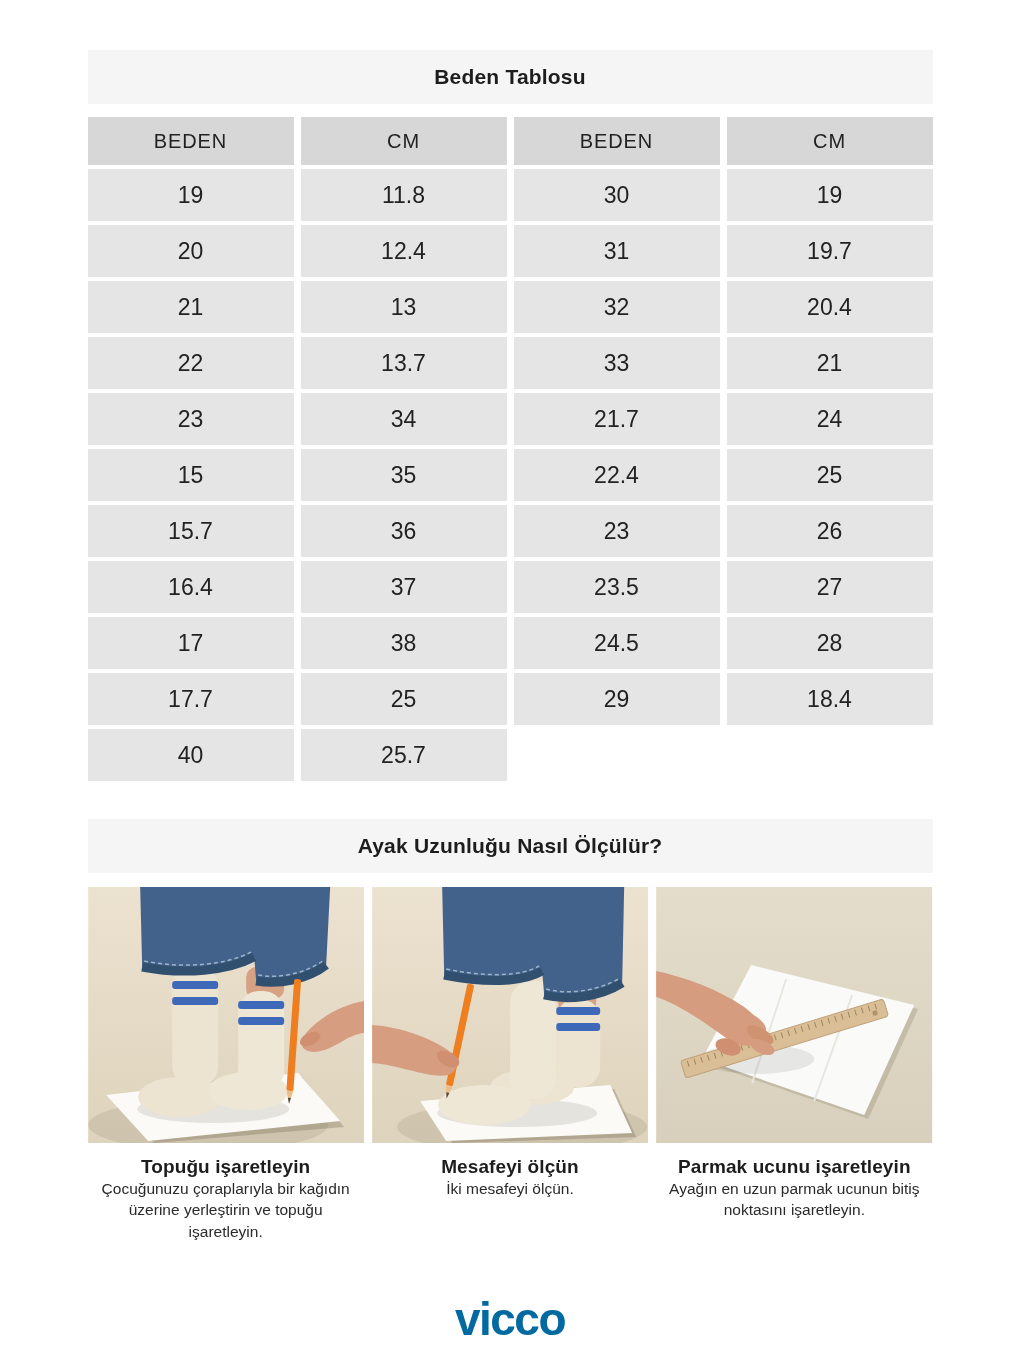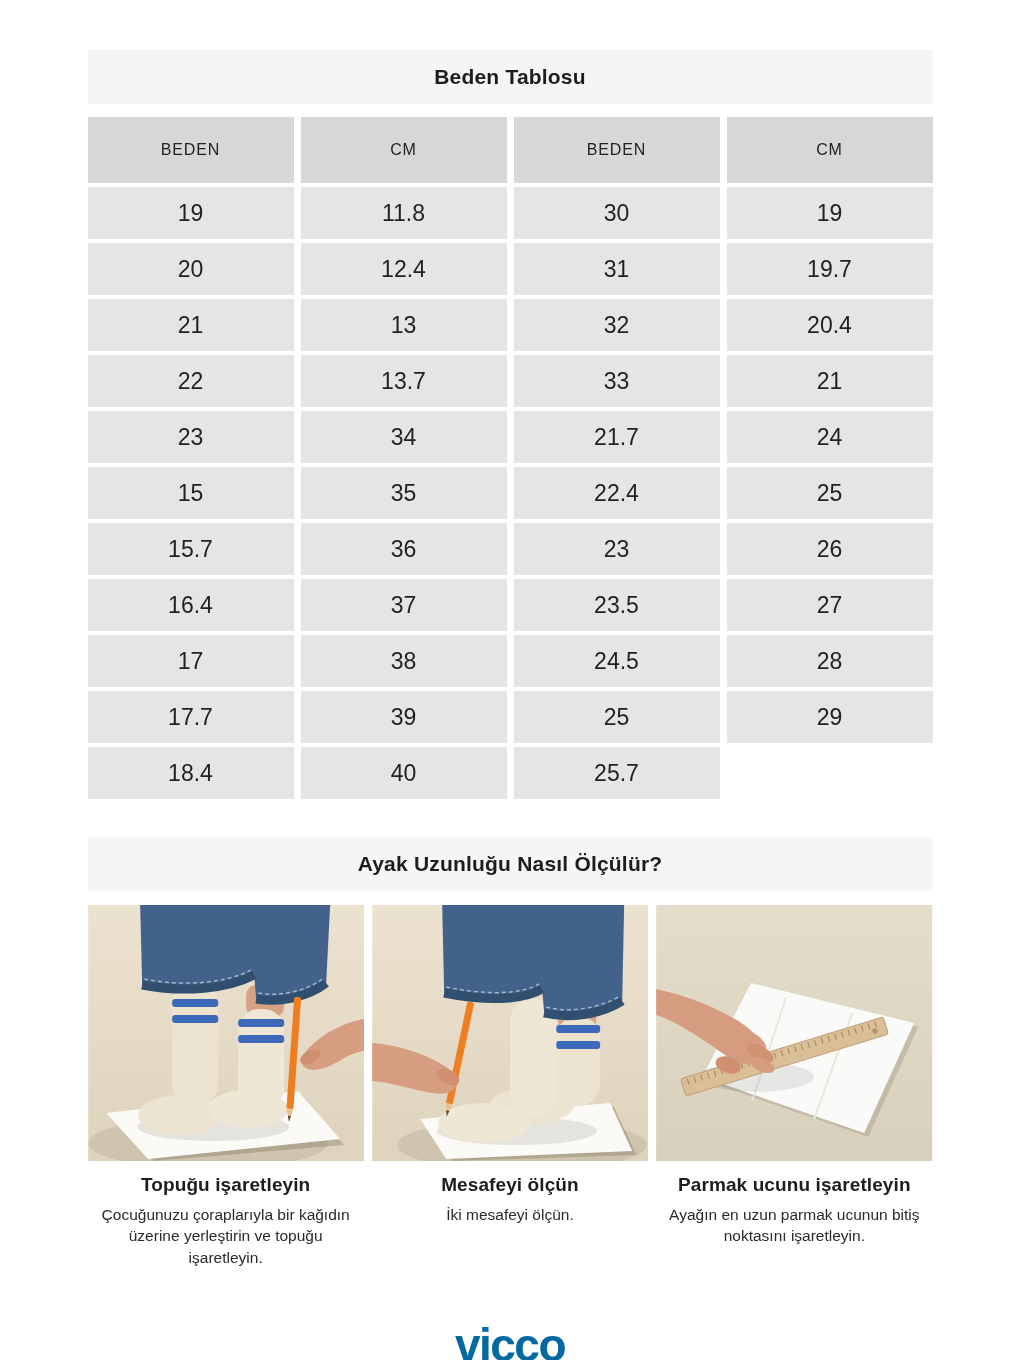--- a/index.html
+++ b/index.html
@@ -23,23 +23,23 @@
   .title-bar { margin-top:50px; }
 
   .size-grid {
     margin-top:13px;
     display:grid;
     grid-template-columns:repeat(4,1fr);
     column-gap:7px;
     row-gap:4px;
   }
   .hcell {
-    background:#d7d7d7; height:66px;
+    background:#d7d7d7; height:48px;
     display:flex; align-items:center; justify-content:center;
-    font-size:16px; letter-spacing:.9px; color:#222;
+    font-size:20px; letter-spacing:.9px; color:#222;
   }
   .cell {
     background:#e5e5e5; height:52px;
     display:flex; align-items:center; justify-content:center;
     font-size:23px; color:#222;
   }
 
   .howto-bar { margin-top:38px; }
 
   .photos {
@@ -47,21 +47,21 @@
     display:grid; grid-template-columns:repeat(3,1fr); gap:8px;
   }
   .photo { height:256px; overflow:hidden; }
   .photo svg { display:block; width:100%; height:100%; }
 
   .captions {
     margin-top:13px;
     display:grid; grid-template-columns:repeat(3,1fr); gap:8px;
     text-align:center;
   }
-  .step-title { font-size:19px; font-weight:bold; margin-bottom:8px; letter-spacing:.1px; }
+  .step-title { font-size:19px; font-weight:bold; letter-spacing:.1px; }
   .step-desc  { font-size:15.5px; line-height:1.38; color:#2a2a2a; padding:0 4px; }
 
   .brand {
     margin-top:50px;
     text-align:center;
     font-size:46px; font-weight:bold; letter-spacing:-1.5px;
     color:#0369a1;
   }
 </style>
 </head>
@@ -109,21 +109,20 @@
       <div class="cell">26</div>
       <div class="cell">16.4</div>
       <div class="cell">37</div>
       <div class="cell">23.5</div>
       <div class="cell">27</div>
       <div class="cell">17</div>
       <div class="cell">38</div>
       <div class="cell">24.5</div>
       <div class="cell">28</div>
       <div class="cell">17.7</div>
-      <div class="cell">39</div>
       <div class="cell">25</div>
       <div class="cell">29</div>
       <div class="cell">18.4</div>
       <div class="cell">40</div>
       <div class="cell">25.7</div>
     </div>
 
   <div class="section-bar howto-bar">
     <span>Ayak Uzunluğu Nasıl Ölçülür?</span>
   </div>

